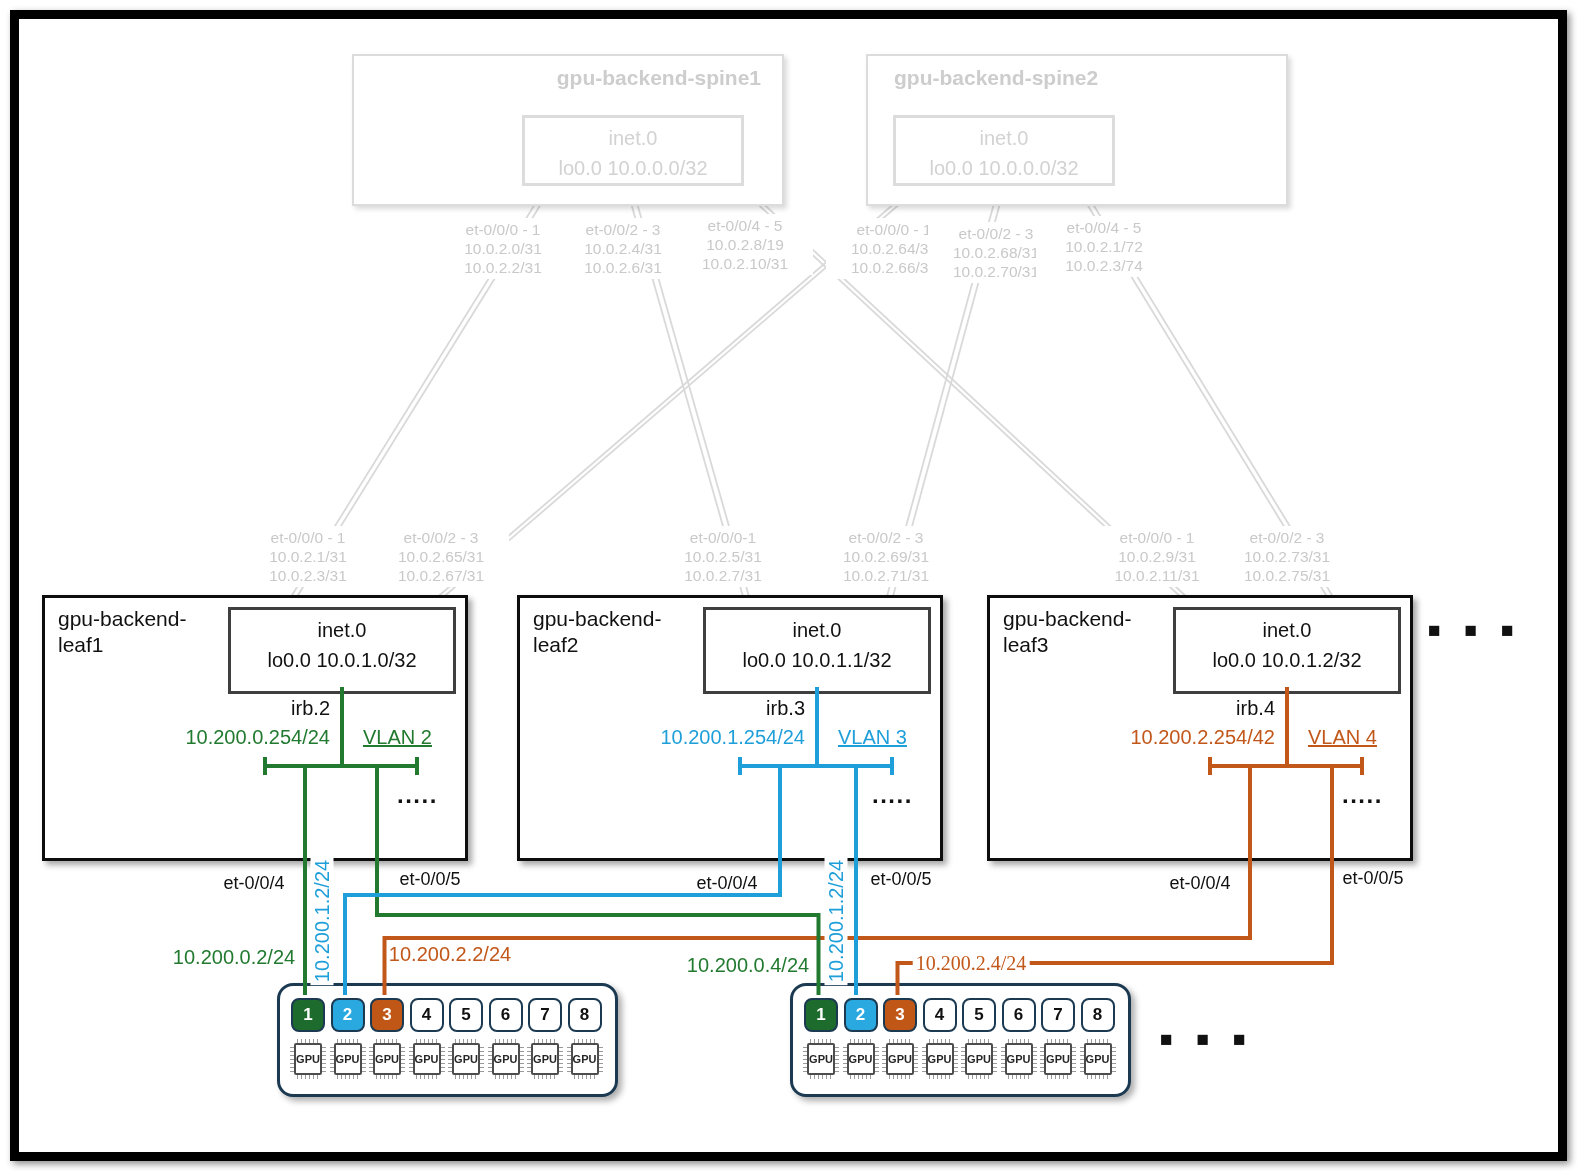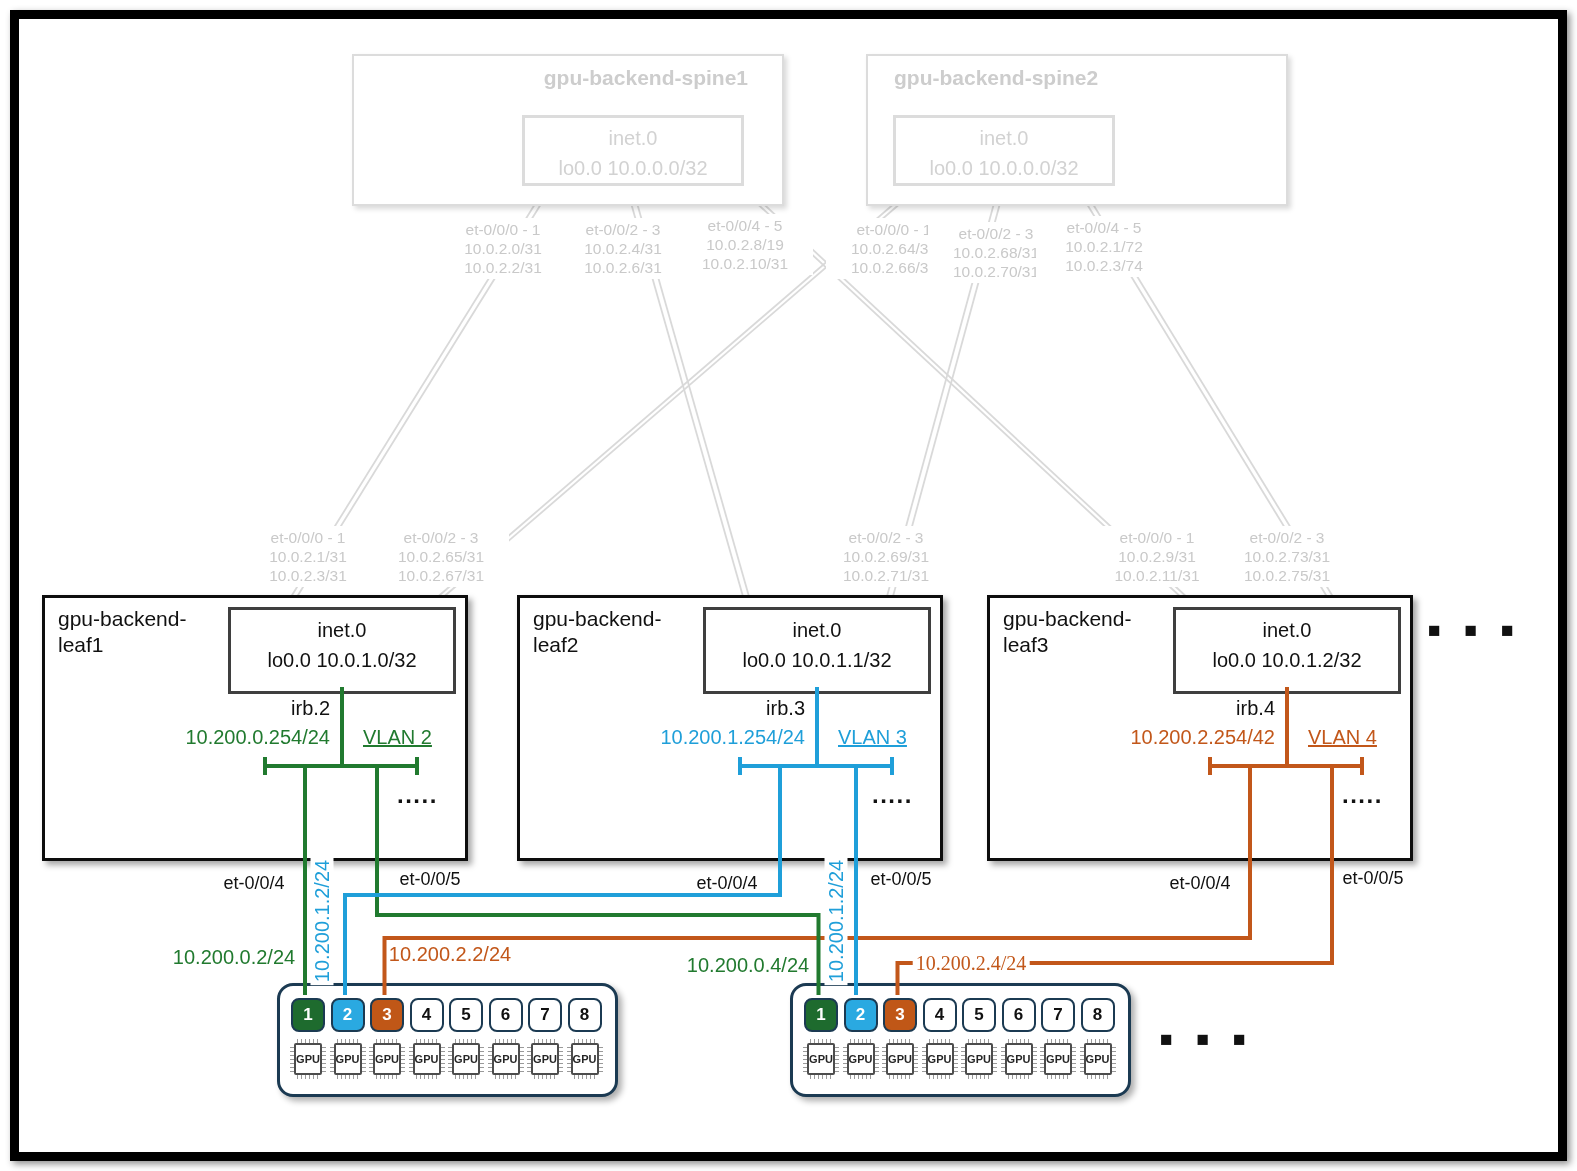--- a/index.html
+++ b/index.html
@@ -120,38 +120,43 @@
   <div class="portcol" style="left:240px;top:526px;">
     <span>et-0/0/0 - 1</span>
     <span>10.0.2.1/31</span>
     <span>10.0.2.3/31</span>
   </div>
   <div class="portcol" style="left:373px;top:526px;">
     <span>et-0/0/2 - 3</span>
     <span>10.0.2.65/31</span>
     <span>10.0.2.67/31</span>
   </div>
+  <div class="portcol" style="left:655px;top:526px;">
+    <span>et-0/0/0-1</span>
+    <span>10.0.2.5/31</span>
+    <span>10.0.2.7/31</span>
+  </div>
   <div class="portcol" style="left:818px;top:526px;">
     <span>et-0/0/2 - 3</span>
     <span>10.0.2.69/31</span>
     <span>10.0.2.71/31</span>
   </div>
   <div class="portcol" style="left:1089px;top:526px;">
     <span>et-0/0/0 - 1</span>
     <span>10.0.2.9/31</span>
     <span>10.0.2.11/31</span>
   </div>
   <div class="portcol" style="left:1219px;top:526px;">
     <span>et-0/0/2 - 3</span>
     <span>10.0.2.73/31</span>
     <span>10.0.2.75/31</span>
   </div>
 
   <div class="spine-box" style="left:352px;top:54px;width:428px;height:148px;">
-    <div class="spine-title" style="right:34px;">gpu-backend-spine1</div>
+    <div class="spine-title" style="right:21px;">gpu-backend-spine1</div>
     <div class="spine-inner" style="left:168px;top:59px;width:222px;height:71px;">
       <div>inet.0</div>
       <div>lo0.0 10.0.0.0/32</div>
     </div>
   </div>
   <div class="spine-box" style="left:866px;top:54px;width:418px;height:148px;">
     <div class="spine-title" style="left:26px;">gpu-backend-spine2</div>
     <div class="spine-inner" style="left:25px;top:59px;width:222px;height:71px;">
       <div>inet.0</div>
       <div>lo0.0 10.0.0.0/32</div>

